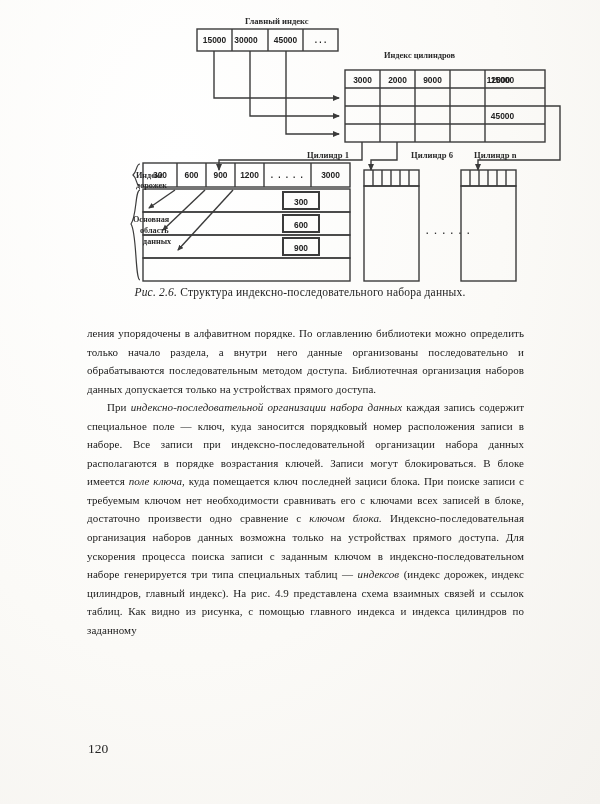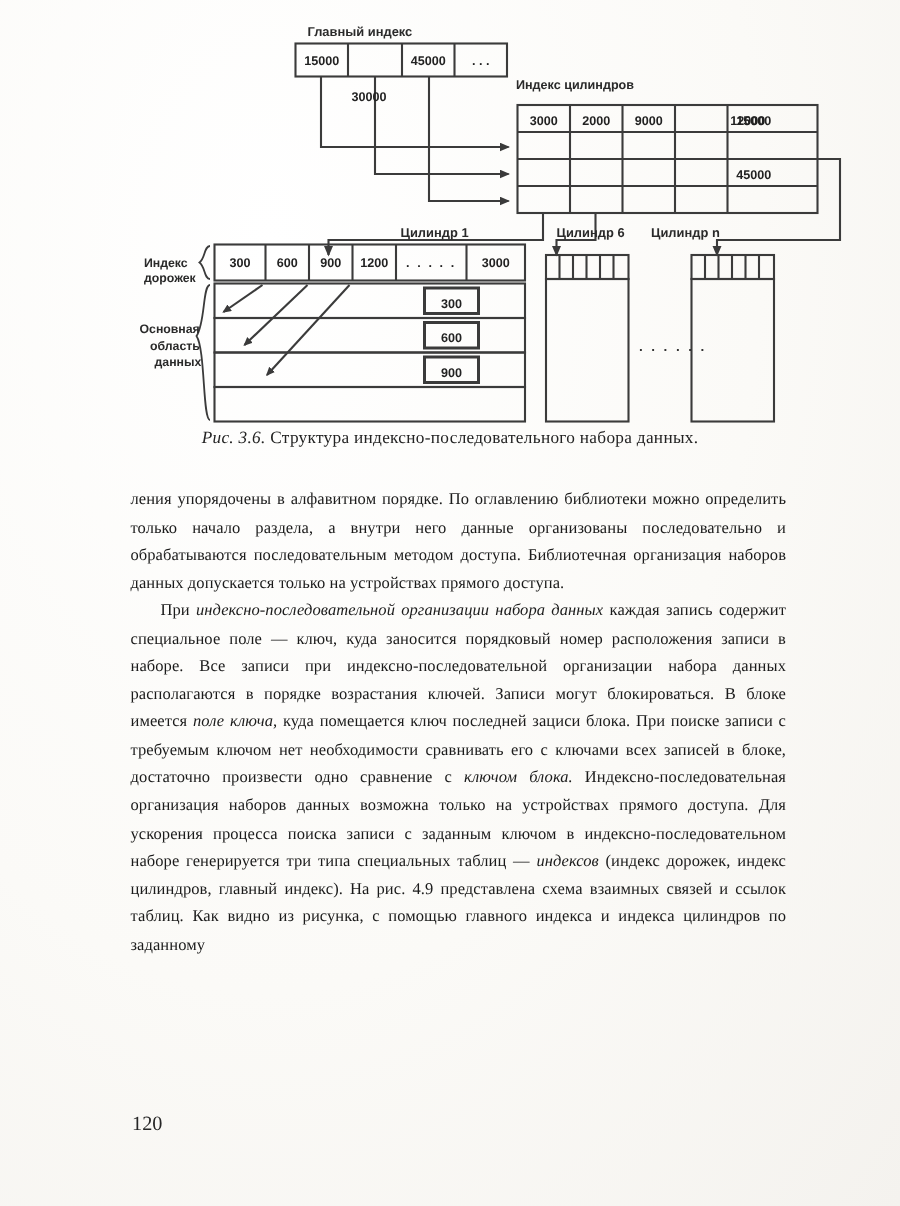--- a/index.html
+++ b/index.html
@@ -45,23 +45,24 @@
   .body-text i{font-style:italic;}
 
   .folio{
     position:absolute;left:88px;top:741px;
     font-size:13.5px;color:#262626;
   }
 
   
   .lbl{
     position:absolute;
-    font-family:Liberation Sans, sans-serif;
+    font-family:Liberation Serif, serif;
     color:#2a2a2a;
     white-space:nowrap;
+    margin-left:40px;
   }
   .lbl-main{font-size:8.6px;font-weight:bold;left:205px;top:16px;}
   .lbl-cyl-idx{font-size:8.4px;font-weight:bold;left:344px;top:51px;}
   .lbl-c1{font-size:8.6px;font-weight:bold;left:222px;top:150px;padding-left:45px;}
   .lbl-c2{font-size:8.6px;font-weight:bold;left:371px;top:150px;}
   .lbl-cn{font-size:8.6px;font-weight:bold;left:434px;top:150px;}
   .lbl-track1{font-size:8.2px;font-weight:bold;left:96px;top:171px;}
   .lbl-track2{font-size:8.2px;font-weight:bold;left:96px;top:181px;}
   .lbl-dat1{font-size:8.2px;font-weight:bold;left:93px;top:215px;}
   .lbl-dat2{font-size:8.2px;font-weight:bold;left:100px;top:226px;}
@@ -168,21 +169,21 @@
   <div class="lbl lbl-cn">Цилиндр  n</div>
 
   <div class="lbl lbl-track1">Индекс</div>
   <div class="lbl lbl-track2">дорожек</div>
 
   <div class="lbl lbl-dat1">Основная</div>
   <div class="lbl lbl-dat2">область</div>
   <div class="lbl lbl-dat3">данных</div>
 
   <div class="cellnum" style="left:197px;top:35px;width:35px;">15000</div>
-  <div class="cellnum" style="left:232px;top:35px;width:28px;margin-top:24px;">30000</div>
+  <div class="cellnum" style="left:232px;top:35px;width:28px;">30000</div>
   <div class="cellnum" style="left:268px;top:35px;width:35px;">45000</div>
   <div class="cellnum" style="left:303px;top:35px;width:35px;">. . .</div>
 
   <div class="cellnum" style="left:345px;top:75px;width:35px;">3000</div>
   <div class="cellnum" style="left:380px;top:75px;width:35px;">2000</div>
   <div class="cellnum" style="left:415px;top:75px;width:35px;">9000</div>
   <div class="cellnum" style="left:450px;top:75px;width:35px;margin-left:31px;">12000</div>
   <div class="cellnum" style="left:485px;top:75px;width:35px;">15000</div>
 
   <div class="cellnum" style="left:485px;top:111px;width:35px;">45000</div>
@@ -195,21 +196,21 @@
   <div class="cellnum" style="left:311px;top:170px;width:39px;">3000</div>
 
   <div class="cellnum" style="left:283px;top:197px;width:36px;">300</div>
   <div class="cellnum" style="left:283px;top:220px;width:36px;">600</div>
   <div class="cellnum" style="left:283px;top:243px;width:36px;">900</div>
 
   <div class="dots" style="left:426px;top:226px;">. . . . . .</div>
 </div>
 
 <div class="cap">
-  <i>Рис. 3.6.</i>
+  <i>Рис. 2.6.</i>
   <span>Структура индексно-последовательного набора данных.</span>
 </div>
 
 <div class="body-text">
   <p>ления упорядочены в алфавитном порядке. По оглавлению библиотеки можно определить только начало раздела, а внутри него данные организованы последовательно и обрабатываются последовательным методом доступа. Библиотечная организация наборов данных допускается только на устройствах прямого доступа.</p>
   <p class="ind"><span>При </span><i>индексно-последовательной организации набора данных</i><span> каждая запись содержит специальное поле — ключ, куда заносится порядковый номер расположения записи в наборе.  Все записи при индексно-последовательной организации набора данных располагаются в порядке возрастания ключей. Записи могут блокироваться. В блоке имеется </span><i>поле ключа,</i><span> куда помещается ключ последней зациси блока. При поиске записи с требуемым ключом нет необходимости сравнивать его с ключами всех записей в блоке, достаточно произвести одно сравнение с </span><i>ключом блока.</i><span> Индексно-последовательная организация наборов данных возможна только на устройствах прямого доступа. Для ускорения процесса поиска записи с заданным ключом в индексно-последовательном наборе генерируется три типа специальных таблиц — </span><i>индексов</i><span> (индекс дорожек, индекс цилиндров, главный индекс). На рис. 4.9 представлена схема взаимных связей и ссылок таблиц. Как видно из рисунка, с помощью главного индекса и индекса цилиндров по заданному</span></p>
 </div>
 
 <div class="folio">120</div>
 

